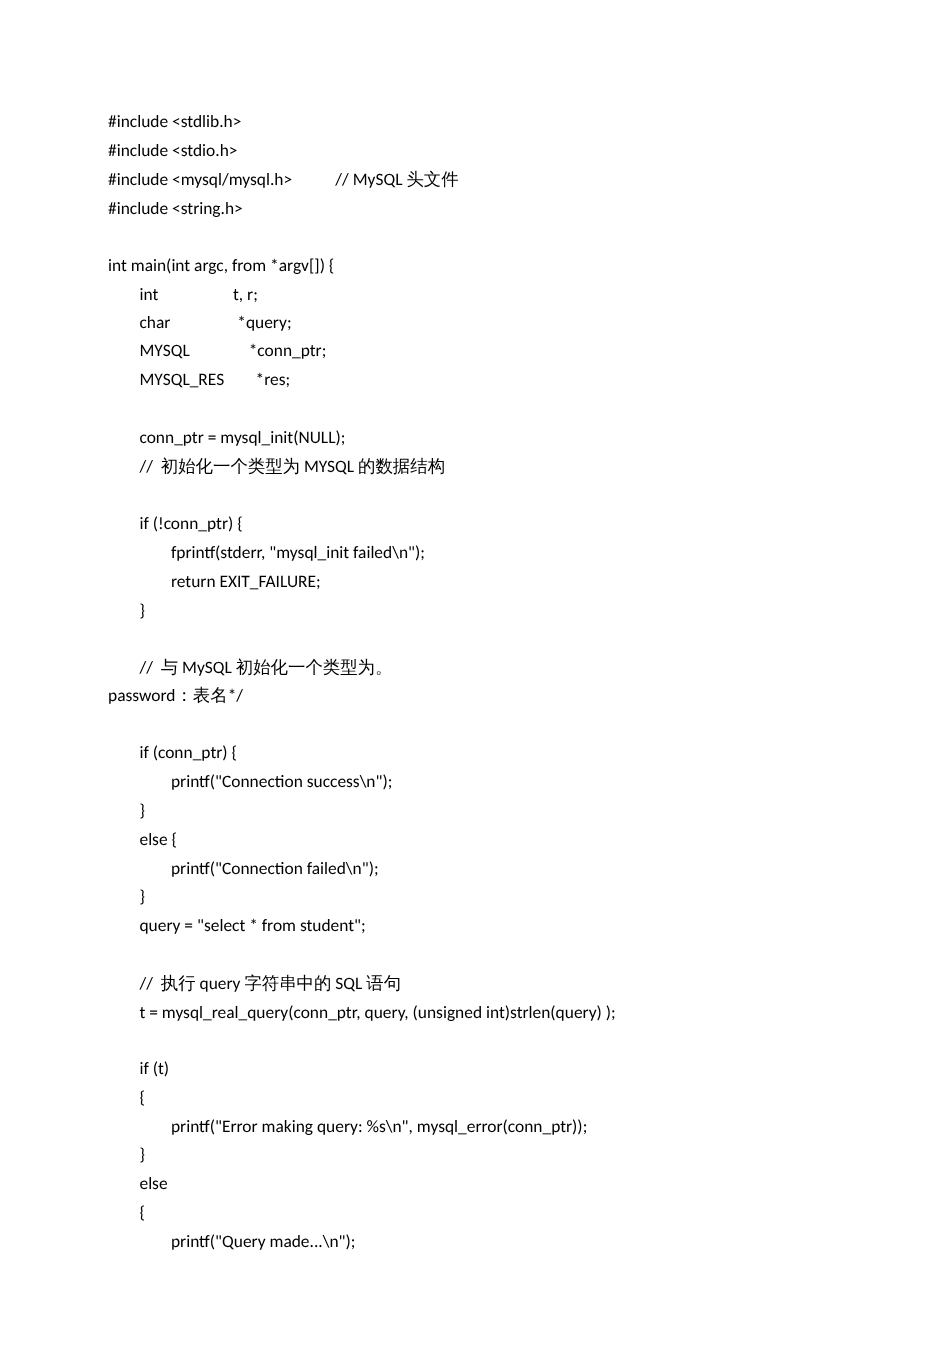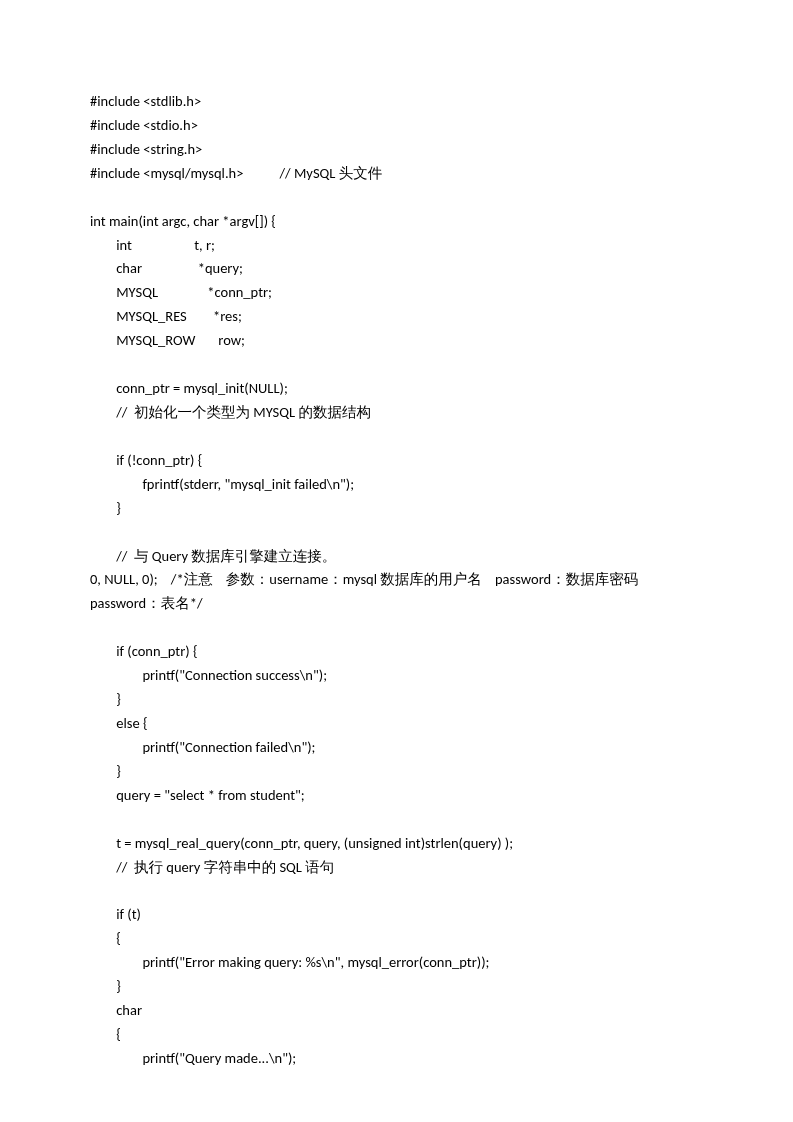--- a/index.html
+++ b/index.html
@@ -20,53 +20,52 @@
     white-space: pre;
   }
 </style>
 </head>
 <body>
 
 <div class="page">
   <div id="code-container">
       <div class="code-line">#include &lt;stdlib.h&gt;</div>
       <div class="code-line">#include &lt;stdio.h&gt;</div>
+      <div class="code-line">#include &lt;mysql/mysql.h&gt;           // MySQL 头文件</div>
       <div class="code-line">#include &lt;string.h&gt;</div>
-      <div class="code-line">#include &lt;mysql/mysql.h&gt;           // MySQL 头文件</div>
       <div class="code-line">&nbsp;</div>
-      <div class="code-line">int main(int argc, char *argv[]) {</div>
+      <div class="code-line">int main(int argc, from *argv[]) {</div>
       <div class="code-line">        int                   t, r;</div>
       <div class="code-line">        char                 *query;</div>
       <div class="code-line">        MYSQL               *conn_ptr;</div>
       <div class="code-line">        MYSQL_RES        *res;</div>
-      <div class="code-line">        MYSQL_ROW       row;</div>
       <div class="code-line">&nbsp;</div>
       <div class="code-line">        conn_ptr = mysql_init(NULL);</div>
       <div class="code-line">        //  初始化一个类型为 MYSQL 的数据结构</div>
       <div class="code-line">&nbsp;</div>
       <div class="code-line">        if (!conn_ptr) {</div>
       <div class="code-line">                fprintf(stderr, "mysql_init failed\n");</div>
+      <div class="code-line">                return EXIT_FAILURE;</div>
       <div class="code-line">        }</div>
       <div class="code-line">&nbsp;</div>
-      <div class="code-line">        //  与 Query 数据库引擎建立连接。</div>
-      <div class="code-line">0, NULL, 0);    /*注意    参数：username：mysql 数据库的用户名    password：数据库密码</div>
+      <div class="code-line">        //  与 MySQL 初始化一个类型为。</div>
       <div class="code-line">password：表名*/</div>
       <div class="code-line">&nbsp;</div>
       <div class="code-line">        if (conn_ptr) {</div>
       <div class="code-line">                printf("Connection success\n");</div>
       <div class="code-line">        }</div>
       <div class="code-line">        else {</div>
       <div class="code-line">                printf("Connection failed\n");</div>
       <div class="code-line">        }</div>
       <div class="code-line">        query = "select * from student";</div>
       <div class="code-line">&nbsp;</div>
+      <div class="code-line">        //  执行 query 字符串中的 SQL 语句</div>
       <div class="code-line">        t = mysql_real_query(conn_ptr, query, (unsigned int)strlen(query) );</div>
-      <div class="code-line">        //  执行 query 字符串中的 SQL 语句</div>
       <div class="code-line">&nbsp;</div>
       <div class="code-line">        if (t)</div>
       <div class="code-line">        {</div>
       <div class="code-line">                printf("Error making query: %s\n", mysql_error(conn_ptr));</div>
       <div class="code-line">        }</div>
-      <div class="code-line">        char</div>
+      <div class="code-line">        else</div>
       <div class="code-line">        {</div>
       <div class="code-line">                printf("Query made...\n");</div>
     </div>
 </div>
 
 </body></html>

